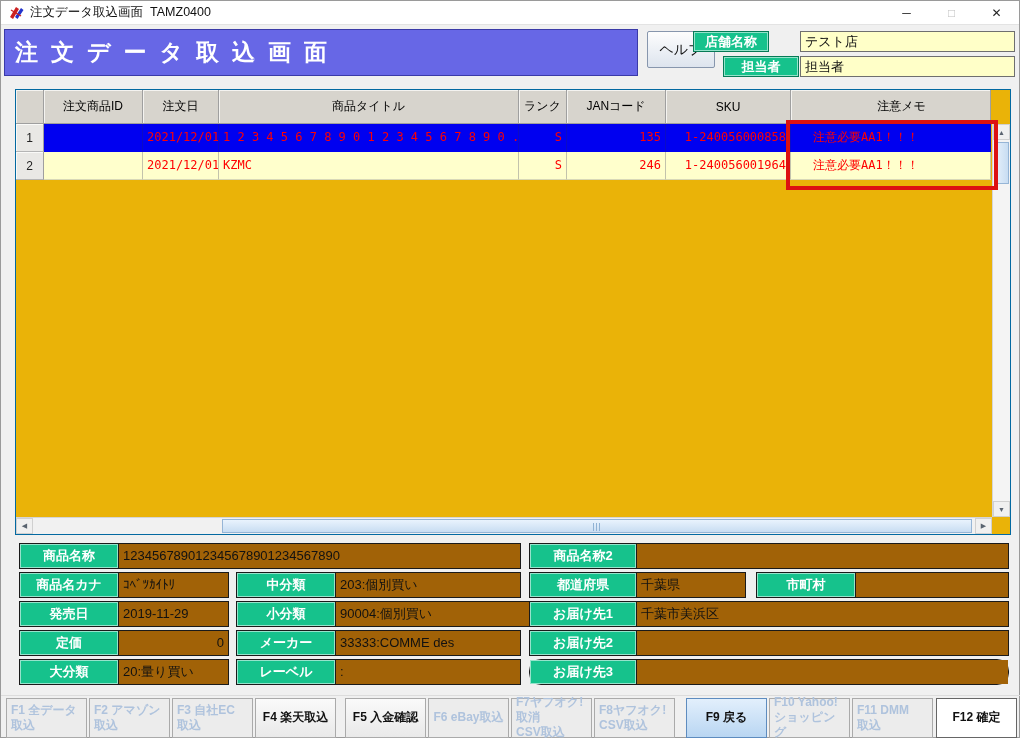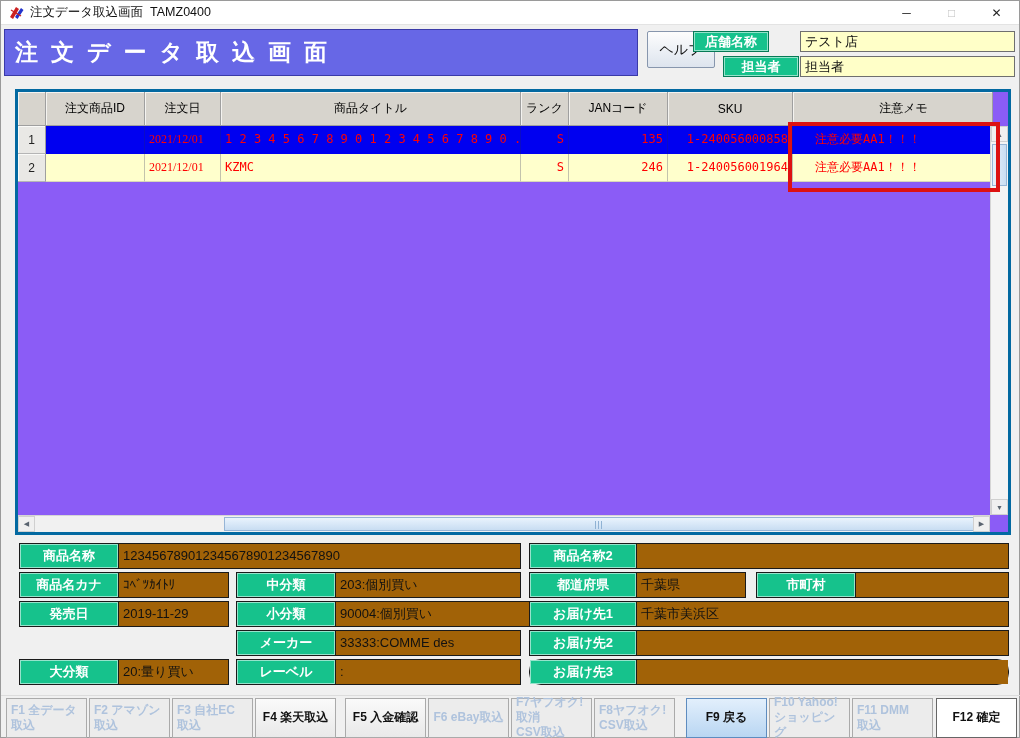--- a/index.html
+++ b/index.html
@@ -28,35 +28,35 @@
     background:linear-gradient(#fdfdfd,#dde4ee); border:1px solid #8796ad; border-radius:2px;
     font-size:14px; color:#111; display:flex; align-items:center; justify-content:center; }
   .hlabel { position:absolute; width:76px; height:21px; background:#16c28c; color:#fff;
     font-size:13px; font-weight:bold; text-align:center; line-height:19px;
     border:1px solid #067a56; box-shadow:inset 0 0 0 1px rgba(255,255,255,.55); }
   .hvalue { position:absolute; width:215px; height:21px; background:#ffffc8;
     border:1px solid #6f6f6f; font-size:13px; color:#111; line-height:19px; padding-left:4px; }
 
   
   .grid { position:absolute; left:14px; top:88px; width:996px; height:446px;
-    background:#8b5cf6; border:3px solid #0369a1; overflow:hidden; }
+    background:#eab308; border:1px solid #0369a1; overflow:hidden; }
   .g-head { position:absolute; left:0; top:0; height:34px; display:flex; }
   .hc { background:#d7d4cd; border-right:1px solid #9f9f9f; border-bottom:1px solid #9f9f9f;
     box-shadow:inset 1px 1px 0 #f4f3f0; font-size:12px; color:#000;
     display:flex; align-items:center; justify-content:center; }
   .g-row { position:absolute; left:0; height:28px; display:flex; font-family:"DejaVu Sans Mono", monospace; }
   .rn { width:28px; background:#e9e8e5; border-right:1px solid #9f9f9f; border-bottom:1px solid #b5b5b5;
     box-shadow:inset 1px 1px 0 #fafaf8; font-size:12px; color:#222;
     display:flex; align-items:center; justify-content:center;
     font-family:"Liberation Sans", sans-serif; }
   .dc { font-size:12px; color:#ff0000; line-height:27px; padding:0 4px; overflow:hidden;
     white-space:nowrap; border-right:1px solid rgba(40,40,90,.28); }
   .row-sel .dc { background:#0000f0; }
   .row-alt .dc { background:#ffffcc; border-bottom:1px solid #d8d8b8; }
-  .c1{width:99px;} .c2{width:76px;font-family:Liberation Serif, serif;} .c3{width:300px;} .c4{width:48px;}
+  .c1{width:99px;} .c2{width:76px;} .c3{width:300px;} .c4{width:48px;}
   .c5{width:99px;} .c6{width:125px;} .c7{width:200px;padding-left:22px;}
   .ar { text-align:right; }
 
   .redbox { position:absolute; left:770px; top:30px; width:212px; height:70px;
     border:4px solid #dd1111; pointer-events:none; z-index:6; }
 
   
   .vsb { position:absolute; right:0; top:34px; width:18px; bottom:17px; background:#f4f4f4;
     border-left:1px solid #d5d5d5; }
   .hsb { position:absolute; left:0; bottom:0; height:17px; right:18px; background:#f1f1f1;
@@ -194,20 +194,24 @@
       <div class="fvalue">203:個別買い</div>
     </div>
     <div class="fgroup r2" style="left:18px; width:210px;">
       <div class="flabel lw1">発売日</div>
       <div class="fvalue">2019-11-29</div>
     </div>
     <div class="fgroup r2" style="left:235px; width:340px;">
       <div class="flabel lw1">小分類</div>
       <div class="fvalue">90004:個別買い</div>
     </div>
+    <div class="fgroup r3" style="left:18px; width:210px;">
+      <div class="flabel lw1">定価</div>
+      <div class="fvalue num">0</div>
+    </div>
     <div class="fgroup r3" style="left:235px; width:285px;">
       <div class="flabel lw1">メーカー</div>
       <div class="fvalue">33333:COMME des</div>
     </div>
     <div class="fgroup r4" style="left:18px; width:210px;">
       <div class="flabel lw1">大分類</div>
       <div class="fvalue">20:量り買い</div>
     </div>
     <div class="fgroup r4" style="left:235px; width:285px;">
       <div class="flabel lw1">レーベル</div>

